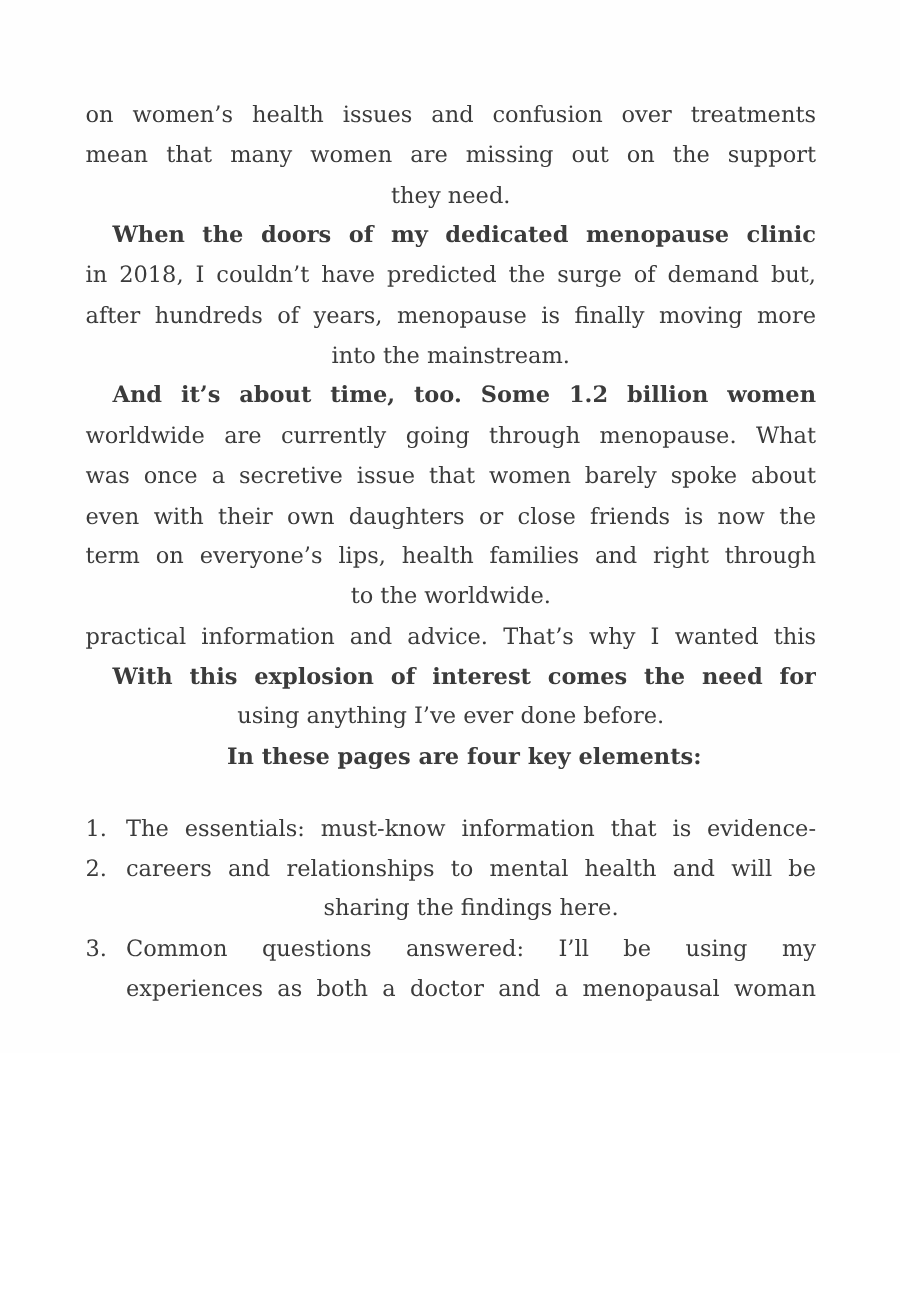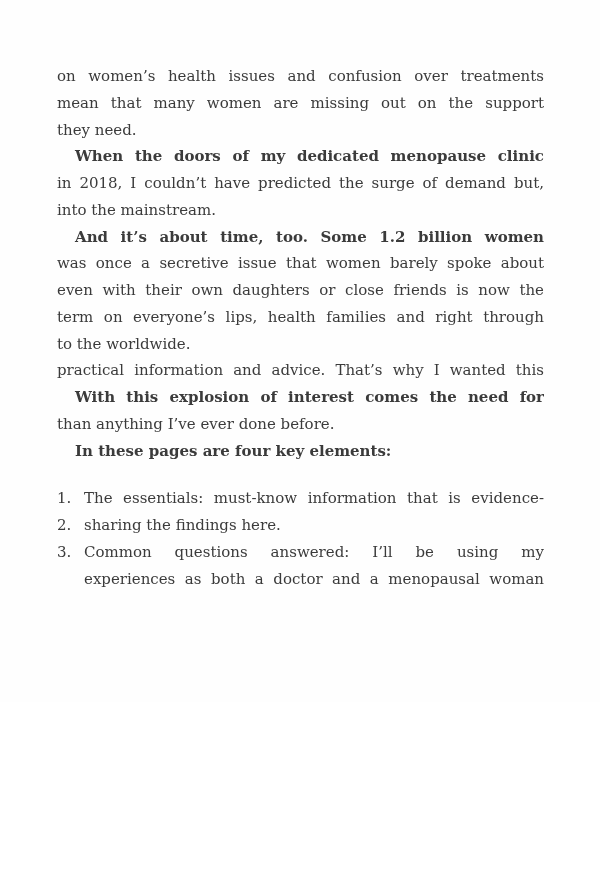--- a/index.html
+++ b/index.html
@@ -21,21 +21,21 @@
     left: 57px;
     top: 63px;
     width: 487px;
     overflow: hidden;
   }
   .line {
     font-size: 15px;
     line-height: 26.75px;
     height: 26.75px;
     overflow: hidden;
-    text-align: left;
+    text-align: center;
   }
   .line.j {
     text-align: justify;
     text-align-last: justify;
   }
   .line.ind {
     text-indent: 18px;
     font-weight: bold;
   }
   .list {
@@ -71,50 +71,53 @@
 
     <div class="para">
       <div class="line j">on women’s health issues and confusion over treatments</div>
       <div class="line j">mean that many women are missing out on the support</div>
       <div class="line">they need.</div>
     </div>
 
     <div class="para">
       <div class="line j ind">When the doors of my dedicated menopause clinic opened</div>
       <div class="line j">in 2018, I couldn’t have predicted the surge of demand but,</div>
+      <div class="line j">after hundreds of years, menopause is finally moving more</div>
       <div class="line">into the mainstream.</div>
     </div>
 
     <div class="para">
       <div class="line j ind">And it’s about time, too. Some 1.2 billion women</div>
+      <div class="line j">worldwide are currently going through menopause. What</div>
       <div class="line j">was once a secretive issue that women barely spoke about</div>
       <div class="line j">even with their own daughters or close friends is now the</div>
       <div class="line j">term on everyone’s lips, health families and right through</div>
       <div class="line">to the worldwide.</div>
     </div>
 
     <div class="para">
       <div class="line j">practical information and advice. That’s why I wanted this</div>
       <div class="line j ind">With this explosion of interest comes the need for clear,</div>
-      <div class="line">than anything I’ve ever done before.</div>
+      <div class="line">using anything I’ve ever done before.</div>
     </div>
 
     <div class="para">
       <div class="line ind">In these pages are four key elements:</div>
     </div>
 
     <div class="list">
 
       <div class="list-item">
         <span class="num">1.</span>
         <div class="line j">The essentials: must-know information that is evidence-</div>
       </div>
 
       <div class="list-item">
         <span class="num">2.</span>
+        <div class="line j">careers and relationships to mental health and will be</div>
         <div class="line">sharing the findings here.</div>
       </div>
 
       <div class="list-item">
         <span class="num">3.</span>
         <div class="line j">Common questions answered: I’ll be using my</div>
         <div class="line j">experiences as both a doctor and a menopausal woman</div>
       </div>
 
     </div>

